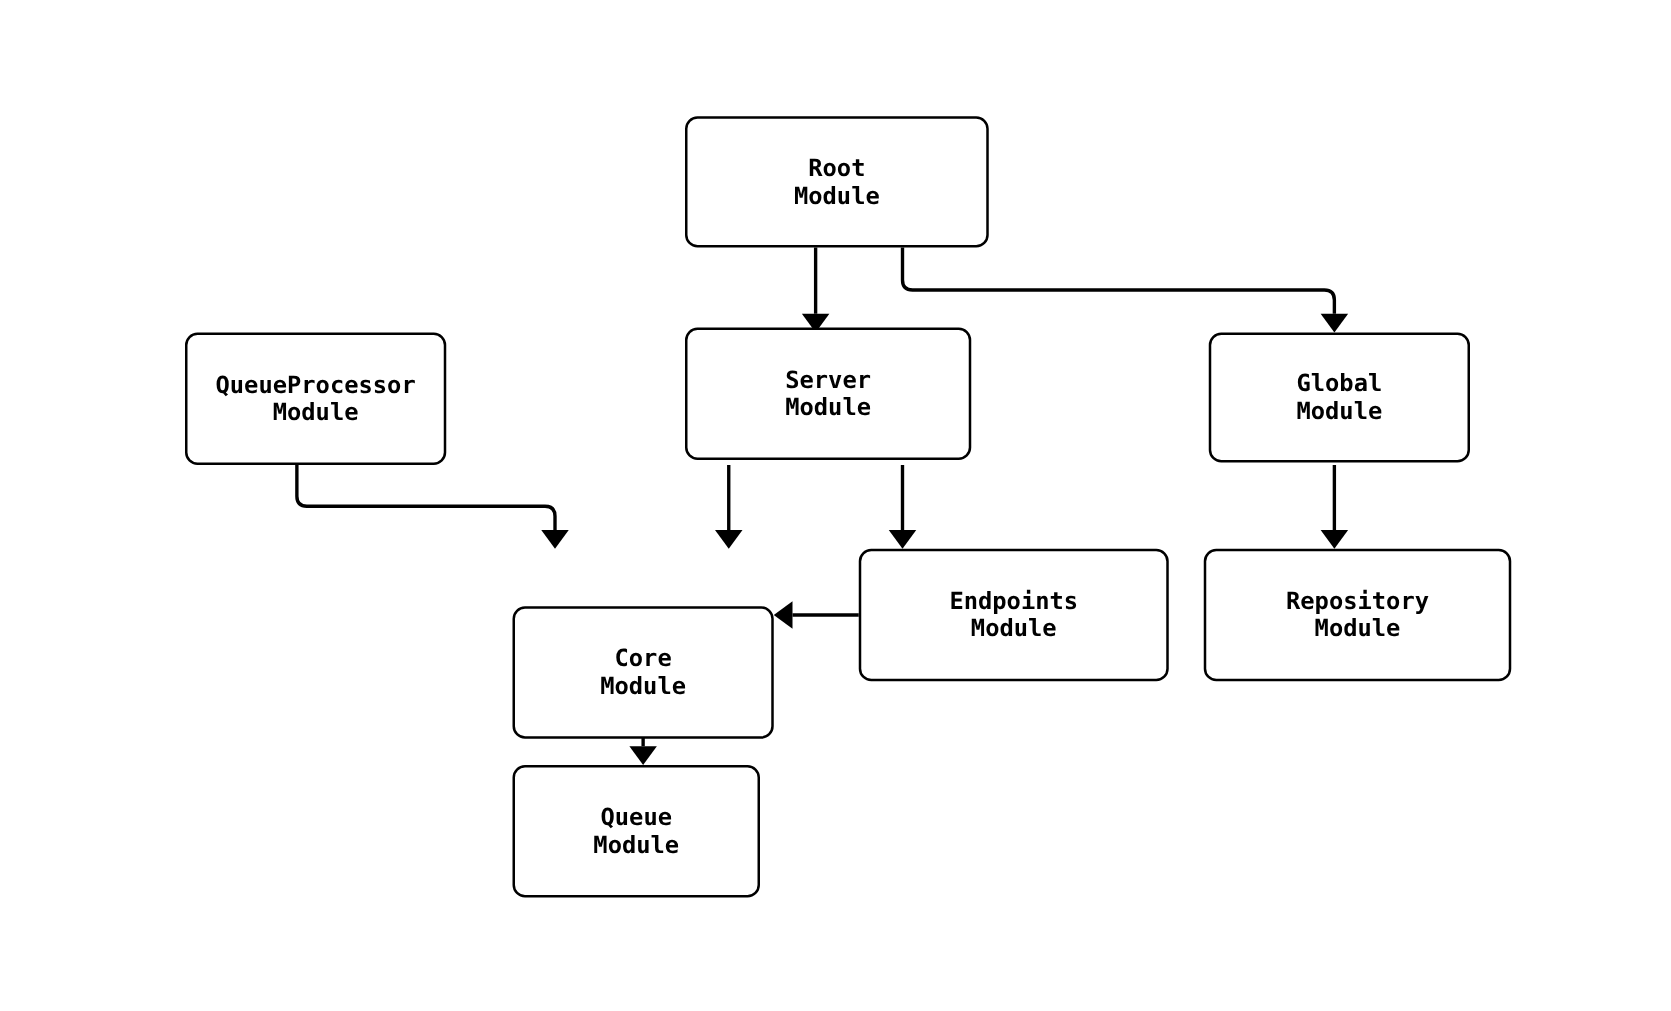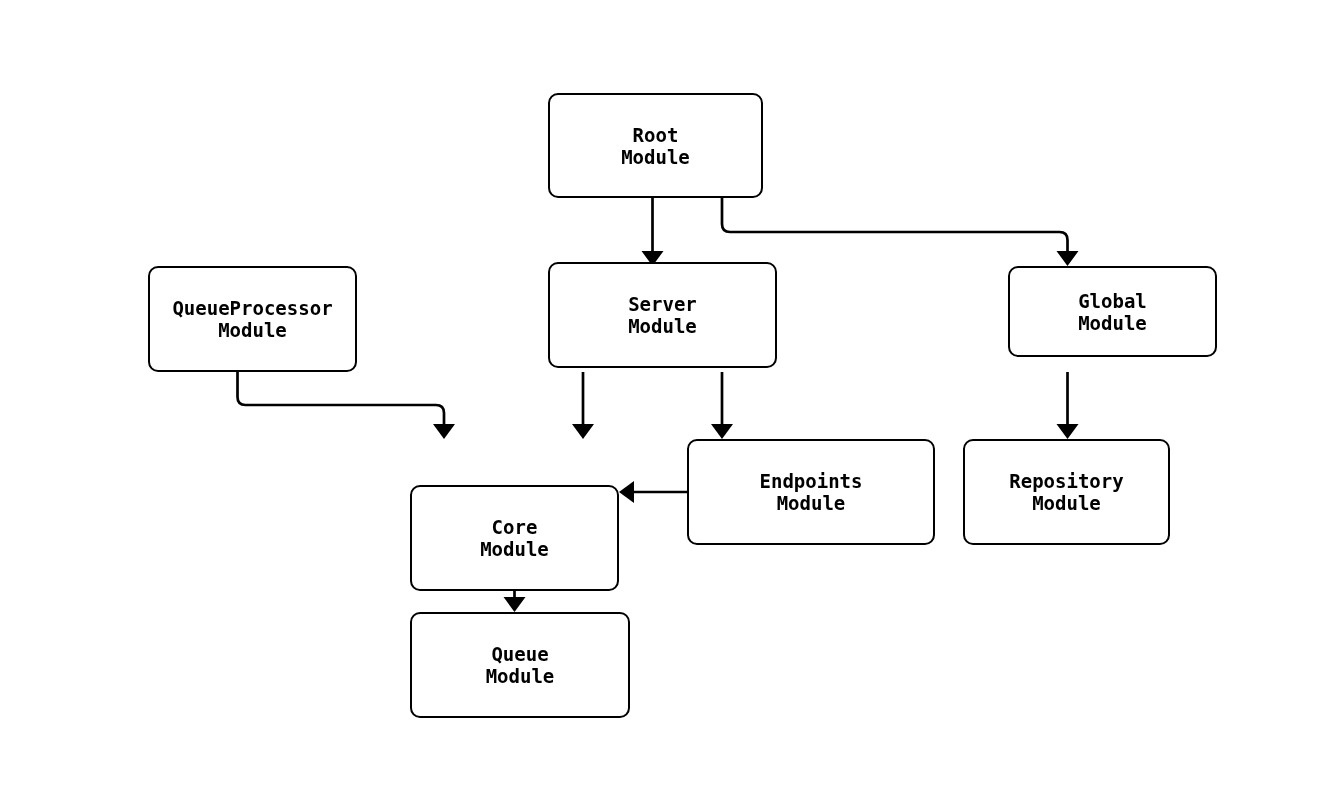--- a/index.html
+++ b/index.html
@@ -91,69 +91,69 @@
       <path d="M1067.5,372 V424"></path>
       <polygon points="1056.5,424 1078.5,424 1067.5,439"></polygon>
     </g>
 
     <g>
       <path d="M514.5,545 V597"></path>
       <polygon points="503.5,597 525.5,597 514.5,612"></polygon>
     </g>
   </svg>
 
-  <div class="node" style="left:548px; top:93px; width:215px; height:105px;">
+  <div class="node" style="left:548px; top:93px; width:243px; height:105px;">
     <div>
       <span>Root</span>
       <span>Module</span>
     </div>
   </div>
 
   <div class="node" style="left:148px; top:266px; width:209px; height:106px;">
     <div>
       <span>QueueProcessor</span>
       <span>Module</span>
     </div>
   </div>
 
   <div class="node" style="left:548px; top:262px; width:229px; height:106px;">
     <div>
       <span>Server</span>
       <span>Module</span>
     </div>
   </div>
 
-  <div class="node" style="left:1008px; top:266px; width:209px; height:91px;align-items:center;">
+  <div class="node" style="left:967px; top:266px; width:209px; height:104px;align-items:center;">
     <div>
       <span>Global</span>
       <span>Module</span>
     </div>
   </div>
 
   <div class="node" style="left:410px; top:439px; width:209px; height:106px;margin-top:46px;">
     <div>
       <span>Core</span>
       <span>Module</span>
     </div>
   </div>
 
   <div class="node" style="left:687px; top:439px; width:248px; height:106px;">
     <div>
       <span>Endpoints</span>
       <span>Module</span>
     </div>
   </div>
 
-  <div class="node" style="left:963px; top:439px; width:207px; height:106px;">
+  <div class="node" style="left:963px; top:439px; width:246px; height:106px;">
     <div>
       <span>Repository</span>
       <span>Module</span>
     </div>
   </div>
 
-  <div class="node" style="left:410px; top:612px; width:220px; height:106px;">
+  <div class="node" style="left:410px; top:612px; width:198px; height:106px;">
     <div>
       <span>Queue</span>
       <span>Module</span>
     </div>
   </div>
 
 </div>
 
 </body></html>

